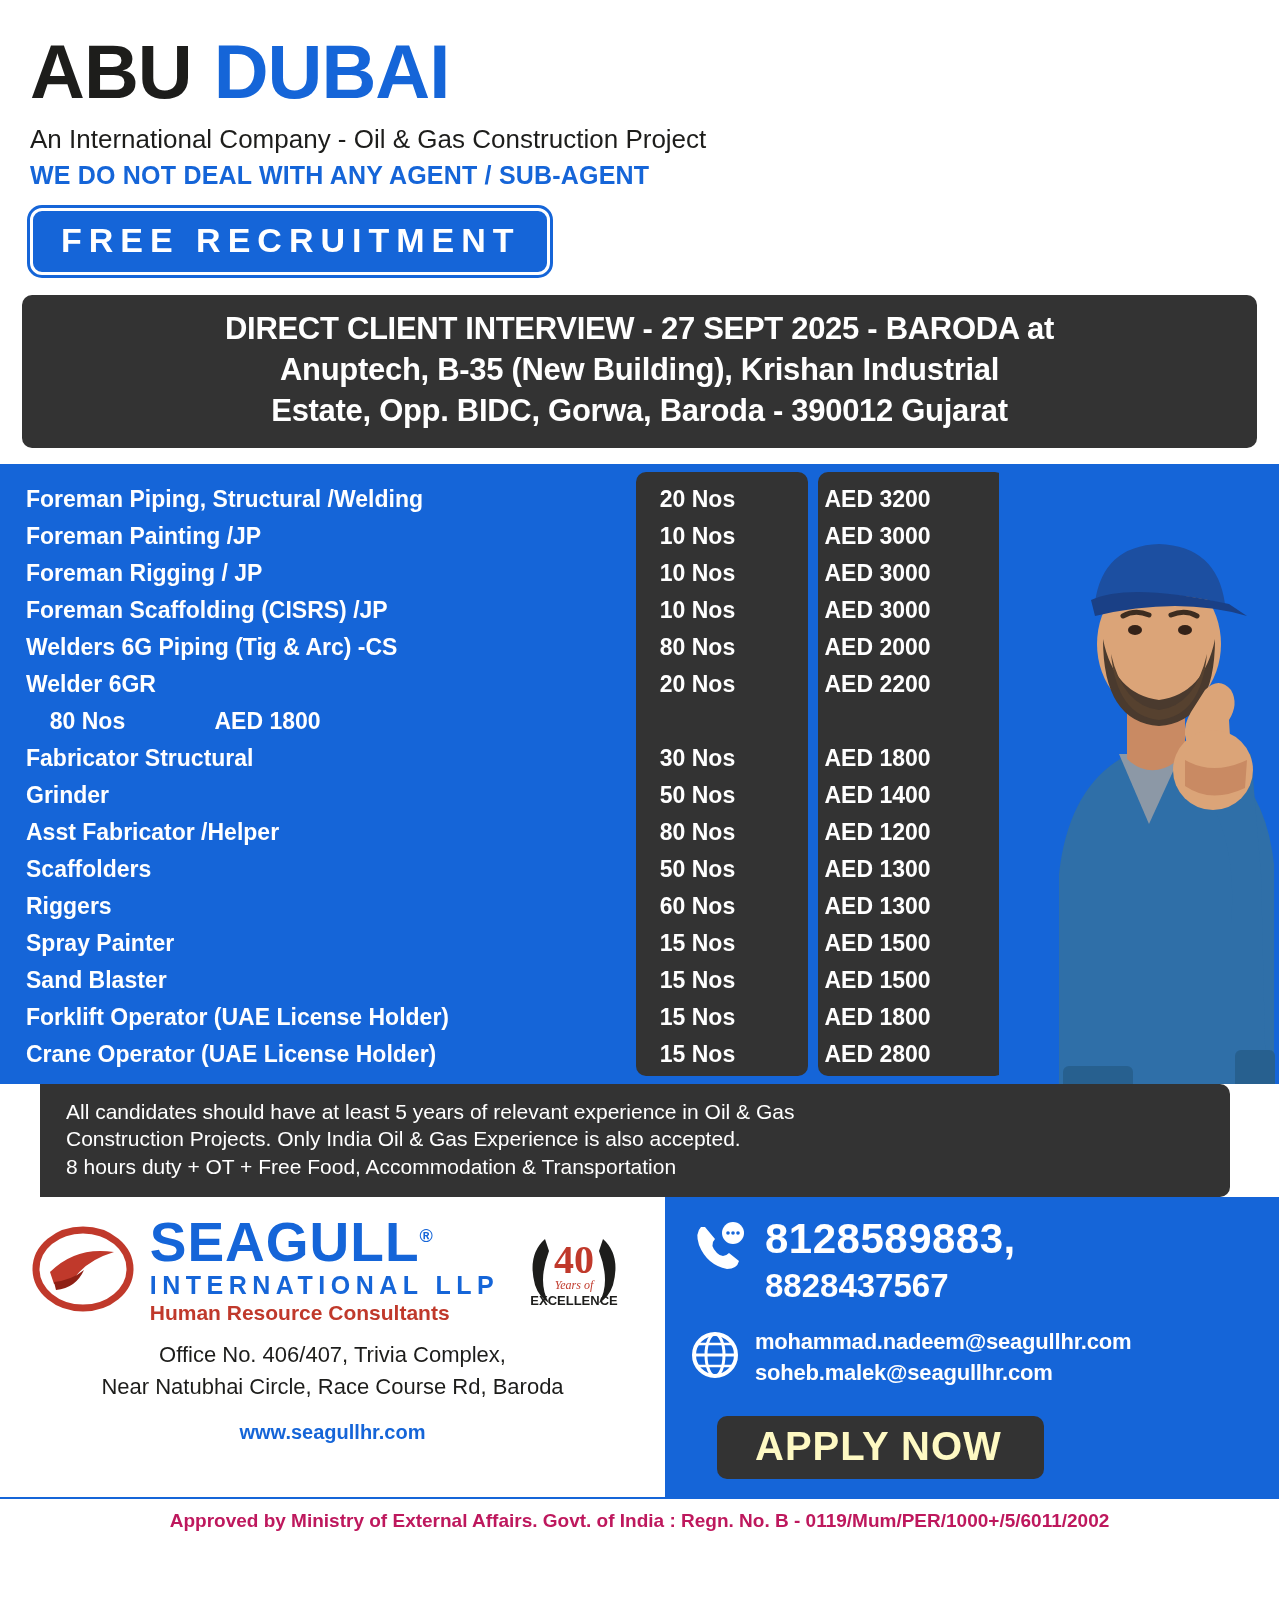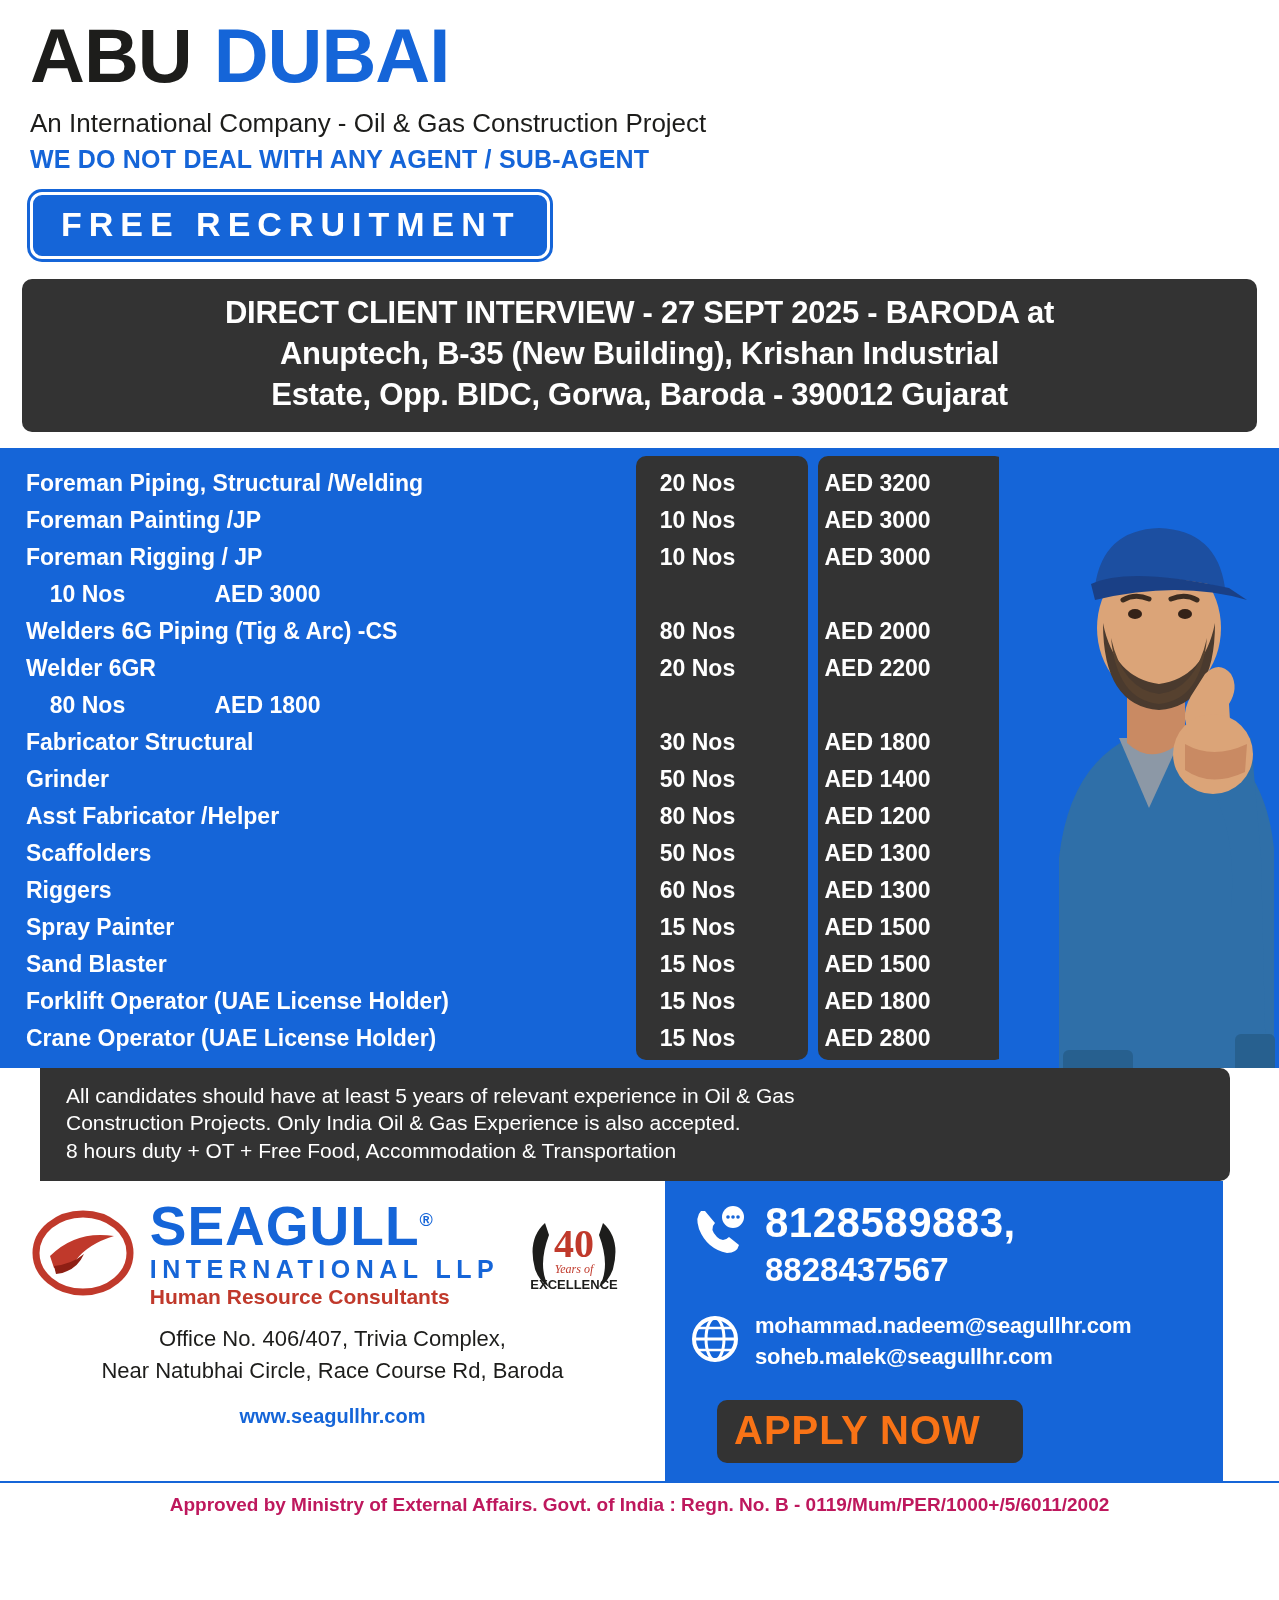--- a/index.html
+++ b/index.html
@@ -8,21 +8,21 @@
     height: 1600px;
     background: #ffffff;
     font-family: "Liberation Sans", sans-serif;
     overflow: hidden;
     position: relative;
   }
 
   .page { position: relative; width: 1279px; height: 1600px; background: #fff; }
 
   
-  .header { padding: 18px 30px 0 30px; }
+  .header { padding: 18px 30px 0 30px; margin-top: 16px; }
   .title-row {
     display: flex;
     align-items: baseline;
     gap: 22px;
     font-size: 76px;
     font-weight: 900;
     letter-spacing: -1px;
     line-height: 1;
   }
   .title-abu { color: #1d1d1b; }
@@ -192,45 +192,45 @@
     line-height: 1.45;
   }
   .website {
     margin-top: 18px;
     font-size: 20px;
     font-weight: 700;
     color: #1565d8;
   }
 
   .footer-right {
-    width: 558px;
+    width: 614px;
     background: #1565d8;
     padding: 20px 0 0 26px;
     color: #fff;
     position: relative;
   }
   .phone-row { display: flex; align-items: flex-start; gap: 16px; }
   .phone-icon { width: 58px; height: 52px; flex: none; margin-top: 4px; }
   .phone-main { font-size: 42px; font-weight: 800; letter-spacing: 0.5px; line-height: 1.05; }
   .phone-second { font-size: 33px; font-weight: 800; margin-top: 6px; }
 
   .mail-row { display: flex; align-items: flex-start; gap: 16px; margin-top: 22px; }
   .globe-icon { width: 48px; height: 48px; flex: none; margin-top: 4px; }
   .mail-line { font-size: 22px; font-weight: 700; line-height: 1.4; letter-spacing: -0.2px; }
 
   .apply-now {
     position: absolute;
     left: 52px;
     bottom: 18px;
     background: #333333;
-    color: #f97316;
+    color: #fef9c3;
     font-size: 40px;
     font-weight: 900;
     letter-spacing: 1px;
-    padding: 8px 42px 10px 17px;
+    padding: 8px 42px 10px 38px;
     border-radius: 10px;
   }
 
   .approval {
     height: 46px;
     background: #ffffff;
     border-top: 2px solid #1565d8;
     display: flex;
     align-items: center;
     justify-content: center;
@@ -274,20 +274,21 @@
           <div class="col-title">Foreman Painting  /JP</div>
           <div class="col-nos">10 Nos</div>
           <div class="col-aed">AED 3000</div>
         </div>
         <div class="job-row">
           <div class="col-title">Foreman Rigging / JP</div>
           <div class="col-nos">10 Nos</div>
           <div class="col-aed">AED 3000</div>
         </div>
         <div class="job-row">
+          <div class="col-title">Foreman Scaffolding (CISRS) /JP</div>
           <div class="col-nos">10 Nos</div>
           <div class="col-aed">AED 3000</div>
         </div>
         <div class="job-row">
           <div class="col-title">Welders 6G Piping (Tig &amp; Arc) -CS</div>
           <div class="col-nos">80 Nos</div>
           <div class="col-aed">AED 2000</div>
         </div>
         <div class="job-row">
           <div class="col-title">Welder 6GR</div>

